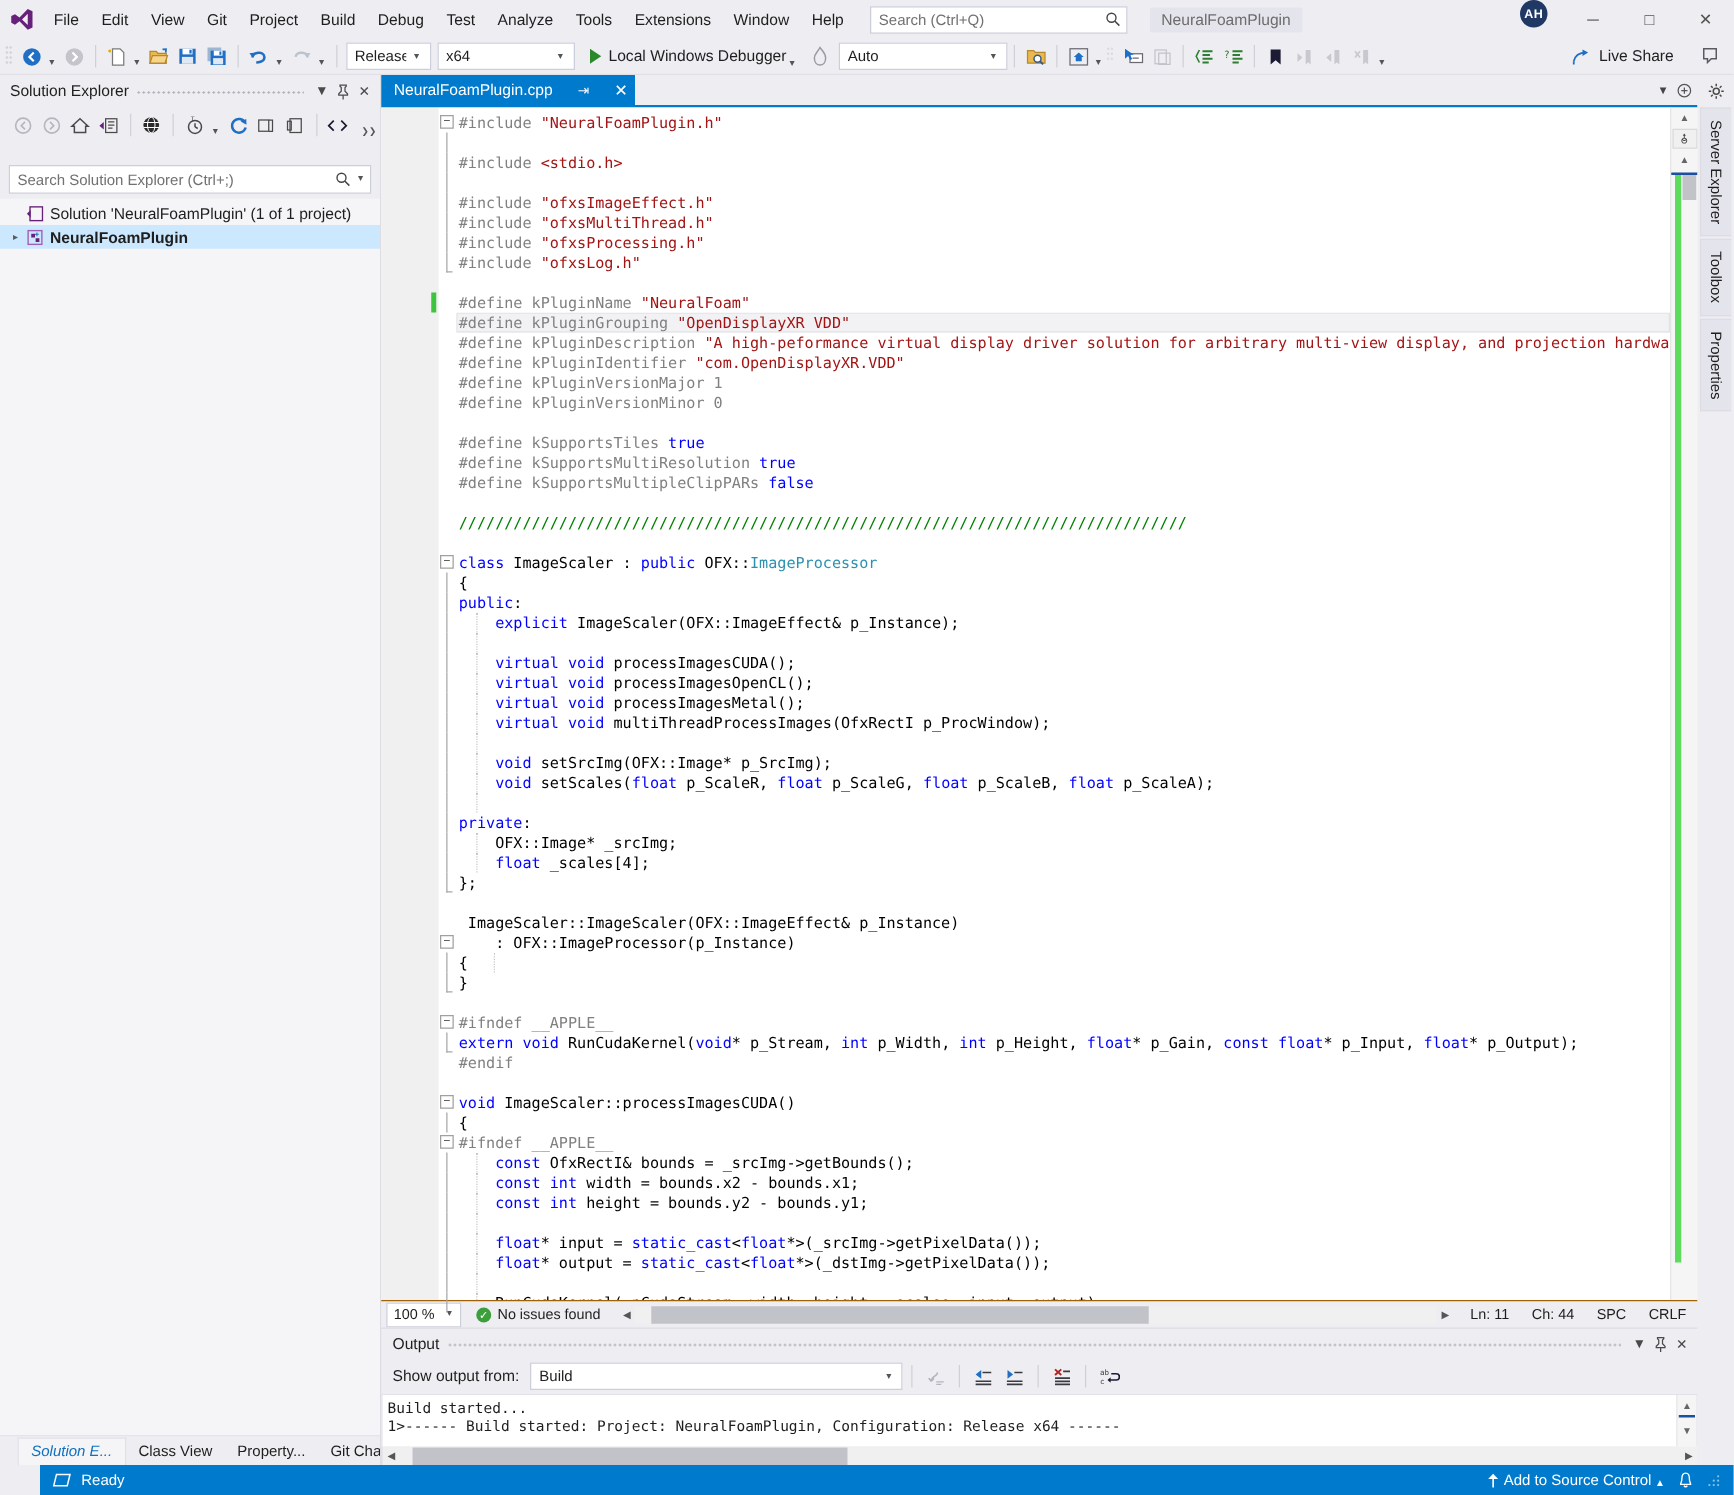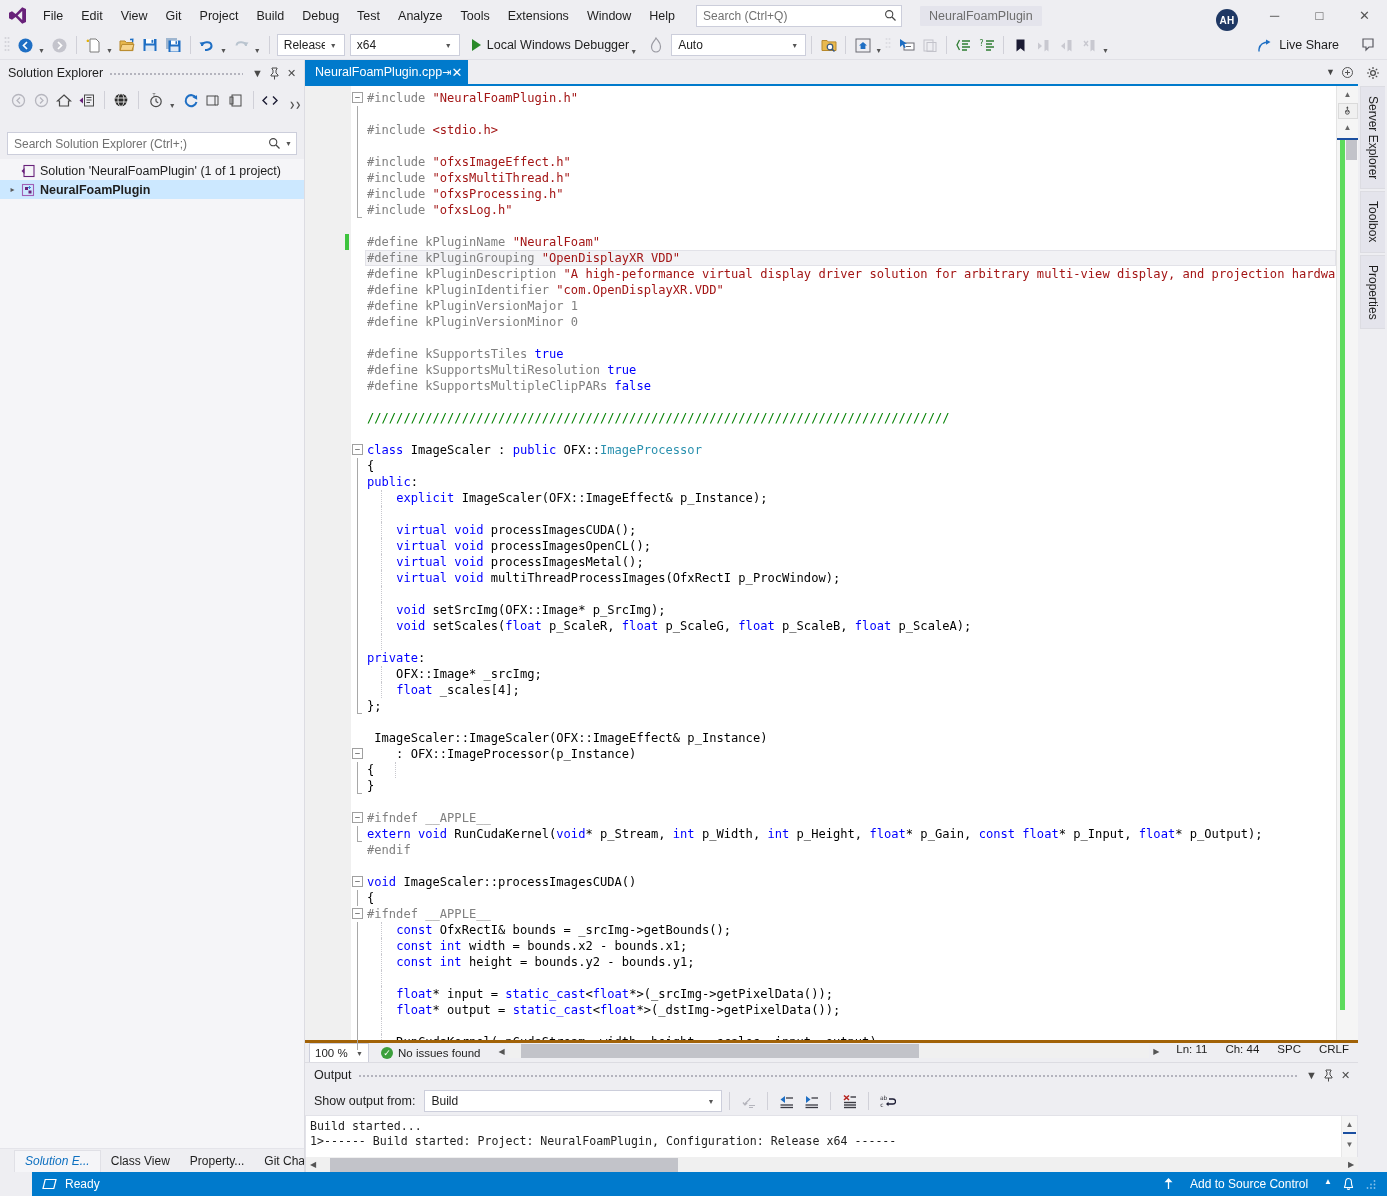--- a/index.html
+++ b/index.html
@@ -26,21 +26,21 @@
   }
   .qsearch {
     margin-left: 12px; width: 206px; height: 22px; background: #fff; border: 1px solid #cccedb;
     display: flex; align-items: center; padding: 0 4px 0 6px; font-size: 12px; color: #717171;
   }
   .qsearch span.txt { flex: 1; }
   .title-proj {
     margin-left: 18px; font-size: 12.5px; color: #6d6d6d; background: #e4e4ec;
     padding: 3px 9px; border-radius: 1px;
   }
-  .titlebar-right { margin-left: auto; display: flex; align-items: flex-end; height: 31px; }
+  .titlebar-right { margin-left: auto; display: flex; align-items: flex-start; height: 31px; }
   .avatar {
     width: 22px; height: 22px; border-radius: 50%; background: #1f3864; color: #fff;
     font-size: 10px; display: flex; align-items: center; justify-content: center;
     font-weight: bold; margin-right: 14px; letter-spacing: .3px;
   }
   .wbtn {
     width: 45px; height: 31px; display: flex; align-items: center; justify-content: center;
     color: #555; font-size: 13px;
   }
 
@@ -121,21 +121,21 @@
   .ltab.active { background: #f5f5f8; color: #0e70c0; border-top: 1px solid #e0e0e6;
                  border-left: 1px solid #e0e0e6; border-right: 1px solid #e0e0e6; font-style: italic; }
 
   
   .center { flex: 1; display: flex; flex-direction: column; min-width: 0; background: #eeeef2; }
   .doc-area { flex: 1; display: flex; flex-direction: column; min-height: 0;
               border-left: 1px solid #dcdce2; }
   .tabstrip { height: 24px; display: flex; align-items: stretch; background: #eeeef2; }
   .dtab {
     background: #007acc; color: #fff; display: flex; align-items: center; padding: 0 6px 0 10px;
-    font-size: 12.5px; gap: 0;
+    font-size: 12.5px; gap: 20px;
   }
   .dtab .pin { font-size: 11px; opacity: .95; }
   .dtab .x { font-size: 13px; }
   .tabstrip-right { margin-left: auto; display: flex; align-items: center; padding-right: 4px; gap: 6px;
                     color: #444; font-size: 9px; }
 
   .editor-wrap { flex: 1; display: flex; min-height: 0; background: #fff;
                  border-top: 2px solid #007acc; position: relative; }
   .ed-margin { width: 46px; background: #f0f0f0; flex: 0 0 46px; position: relative; }
   .ed-fold { width: 14px; background: #fff; flex: 0 0 14px; position: relative; }
@@ -170,22 +170,22 @@
   .sc-arrow { width: 18px; height: 17px; display: flex; align-items: center; justify-content: center;
               font-size: 8px; color: #666; }
   .sc-split { width: 20px; height: 16px; display: flex; align-items: center; justify-content: center;
               border: 1px solid #dadada; background: #f0f0f0; font-size: 10px; color: #444; }
   .sc-track { position: absolute; top: 52px; bottom: 0; left: 0; right: 0; }
   .sc-green { position: absolute; left: 3px; width: 5px; background: #5ddb5d; }
   .sc-thumb { position: absolute; left: 9px; width: 11px; background: #c2c3c9; }
   .sc-blue { position: absolute; left: 0; right: 0; height: 2px; background: #1b4fa0; }
 
   .ed-status {
-    height: 22px; flex: 0 0 22px; background: #eeeef2; display: flex; 
-    font-size: 11.5px; color: #1e1e1e; border-top: 3px solid #a16207;
+    height: 22px; flex: 0 0 22px; background: #eeeef2; display: flex; align-items: center;
+    font-size: 11.5px; color: #1e1e1e; border-top: 1px solid #a16207;
   }
   .zoombox { width: 60px; height: 20px; margin-left: 4px; background: #fff; border: 1px solid #cccedb;
              display: flex; align-items: center; padding: 0 2px 0 5px; font-size: 11.5px;}
   .zoombox .cv { flex: 1; }
   .zoombox .ar { font-size: 7px; color: #555; padding-right: 3px;}
   .issues { display: flex; align-items: center; gap: 5px; margin-left: 12px; }
   .chk-green { width: 12px; height: 12px; border-radius: 50%; background: #3c9f3c; color: #fff;
                font-size: 9px; display: flex; align-items: center; justify-content: center; }
   .hscroll { flex: 1; height: 16px; margin: 0 4px 0 14px; display: flex; align-items: center; }
   .hs-left, .hs-right { width: 14px; text-align: center; font-size: 8px; color: #555; }
@@ -224,21 +224,21 @@
   .rail-gear { width: 29px; height: 26px; display: flex; align-items: center; justify-content: center;
                font-size: 12px; color: #444; position: absolute; top: 0; right: 0;}
 
   
   .statusbar {
     height: 24px; flex: 0 0 24px; background: #007acc; color: #fff; display: flex;
     align-items: center; font-size: 12px; padding: 0 4px 0 10px; margin-left: 32px;
   }
   .sb-left { display: flex; align-items: center; gap: 8px; }
   .sb-right { margin-left: auto; display: flex; align-items: center; gap: 10px; padding-right: 6px; }
-  .sb-item { display: flex; align-items: flex-start; gap: 16px; white-space: nowrap; }
+  .sb-item { display: flex; align-items: flex-end; gap: 3px; white-space: nowrap; }
   .sb-glyph { display: inline-flex; align-items: center; justify-content: center; }
   svg { display: block; }
 </style>
 </head>
 <body>
 
 <div class="app">
 
   <div class="titlebar">
     <div class="vs-logo">

